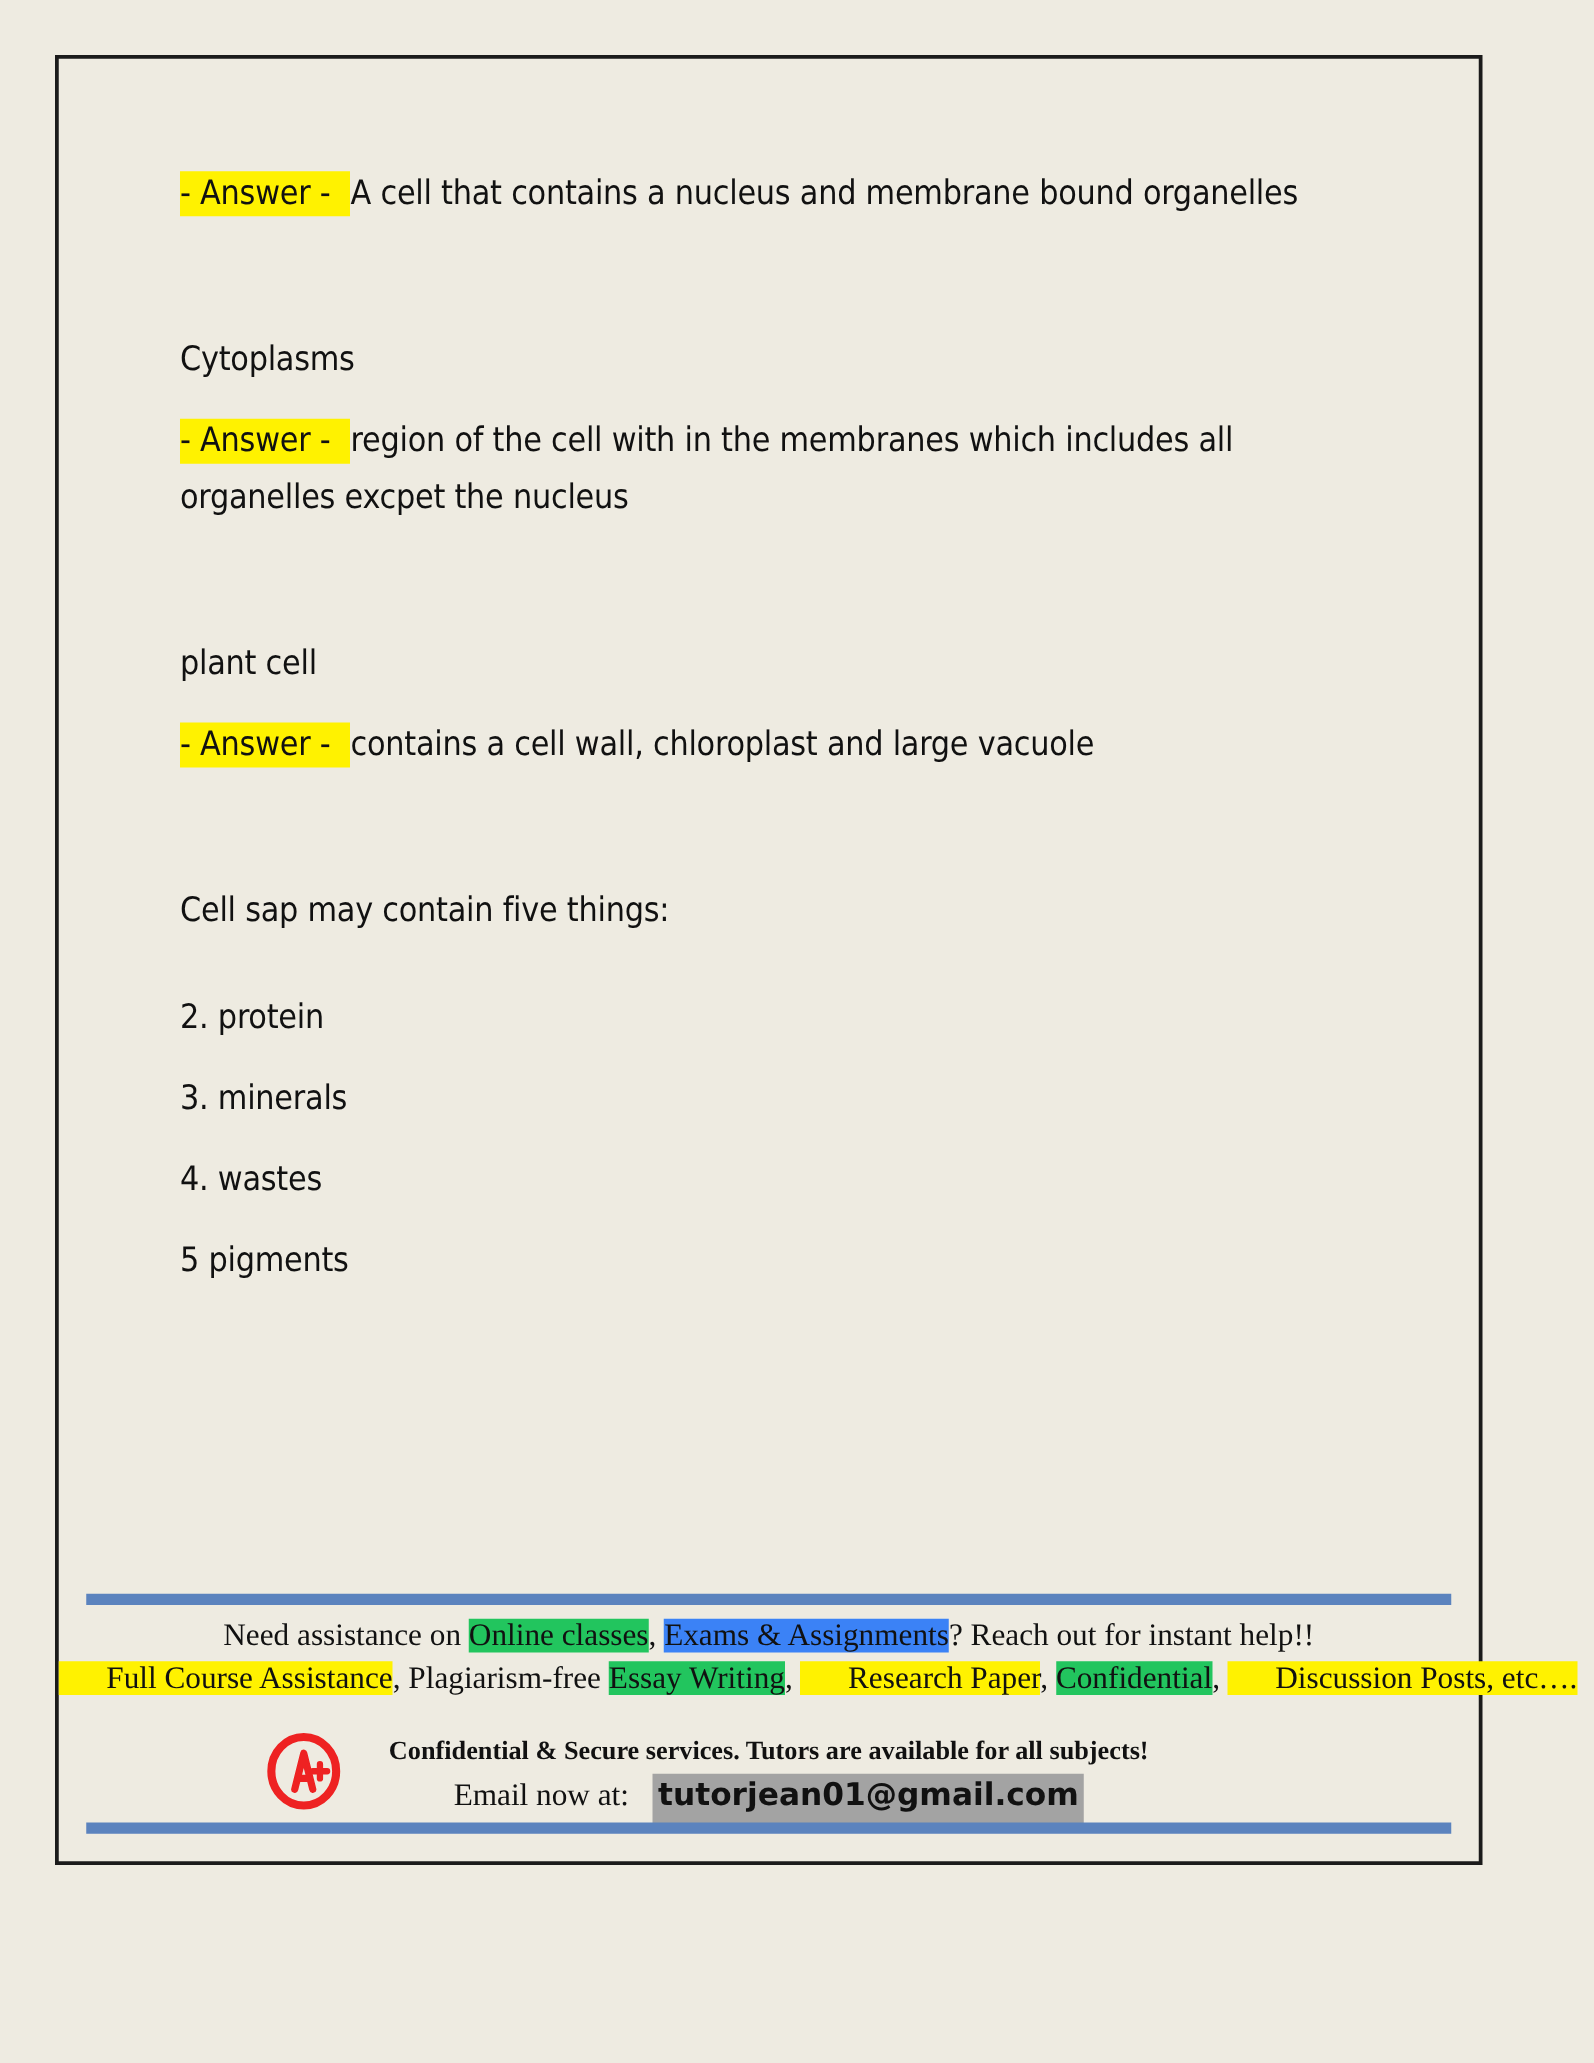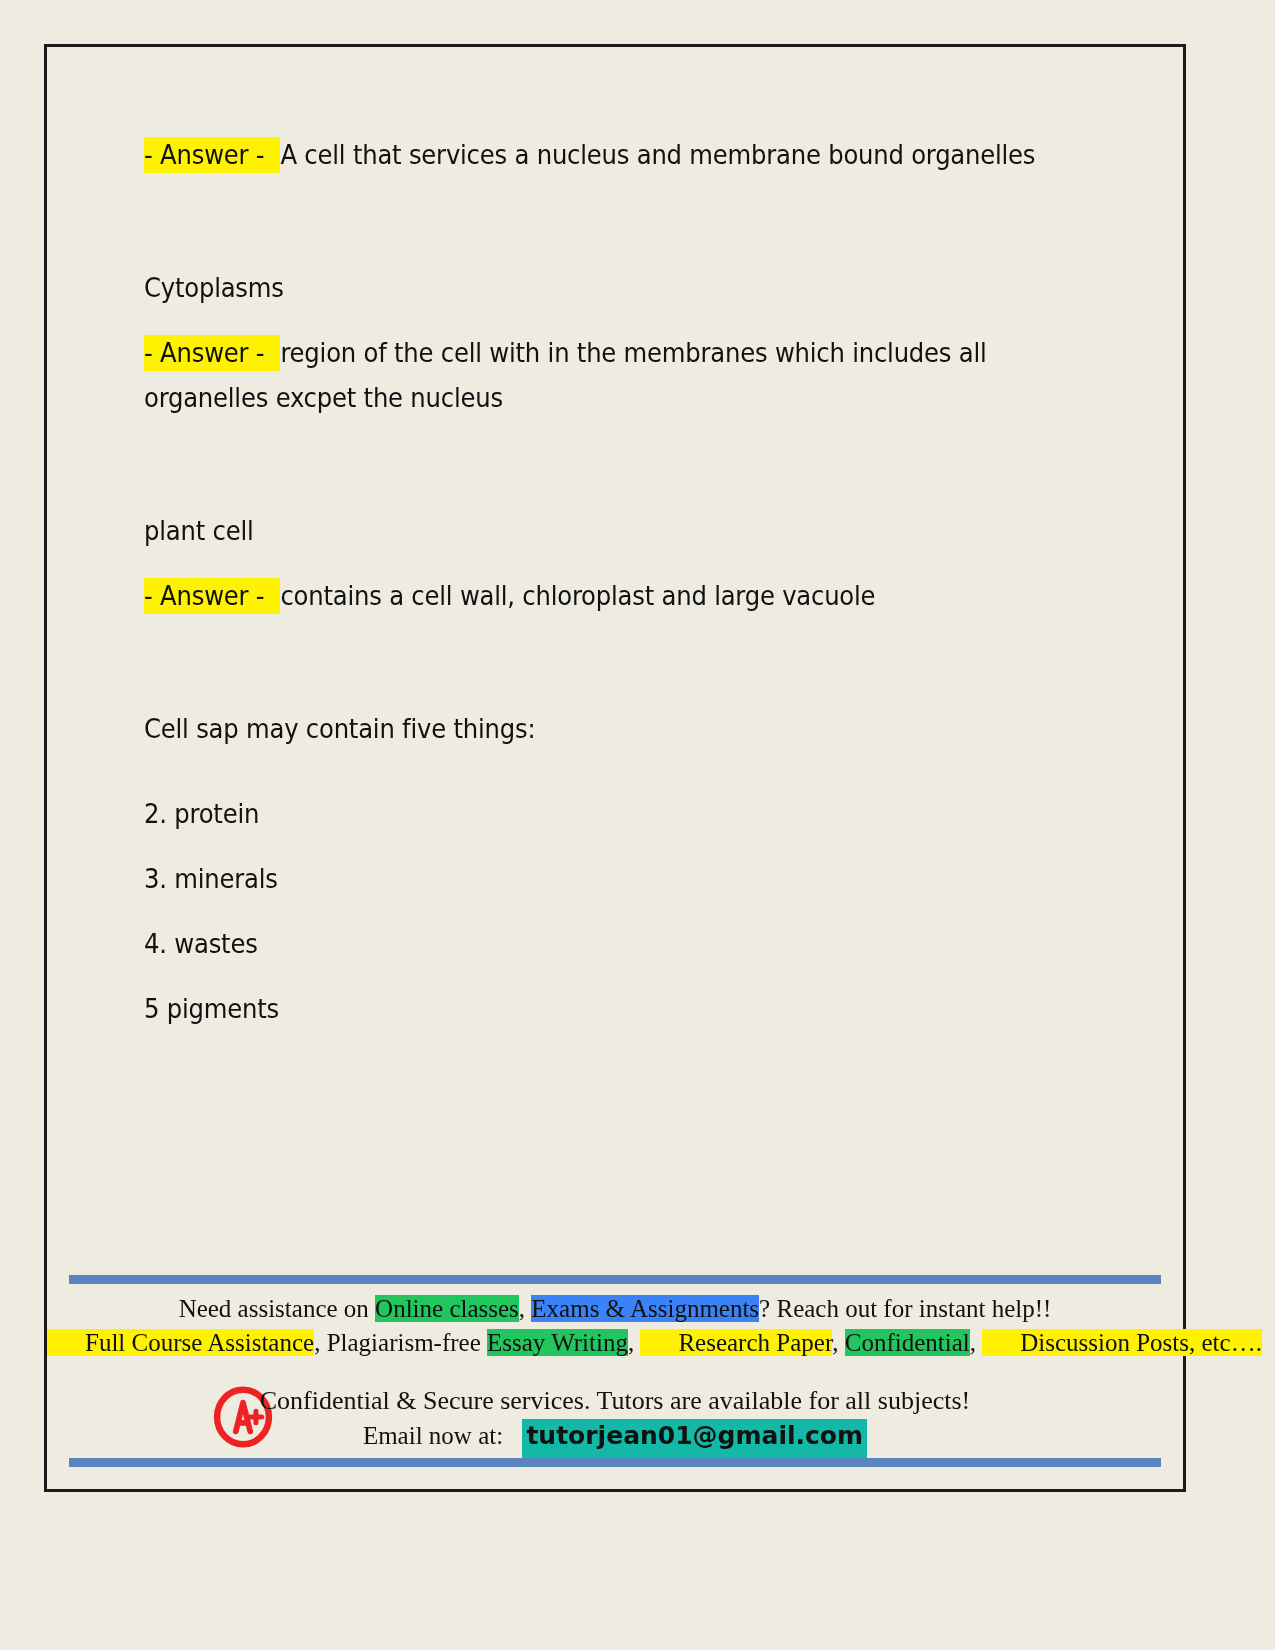--- a/index.html
+++ b/index.html
@@ -111,44 +111,45 @@
     height: 72px;
   }
   .f-textblock {
     position: absolute;
     left: 0;
     right: 0;
     top: 8px;
     text-align: center;
   }
   .f-line3 {
-    font-size: 26px;
+    font-size: 21px;
     line-height: 35px;
+    font-weight: bold;
   }
   .f-line4 {
     font-size: 25px;
     line-height: 35px;
   }
   .email {
     font-family: "DejaVu Sans", sans-serif;
     font-weight: bold;
     font-size: 25px;
-    background: #14b8a6;
+    background: #a3a3a3;
     padding: 2px 4px 14px 4px;
     margin-left: 13px;
   }
 </style>
 </head>
 <body>
 
 <div class="page">
 
   <div class="content">
 
-    <p class="para"><span class="hl-yellow">- Answer -</span><span>A cell that services a nucleus and membrane bound organelles</span></p>
+    <p class="para"><span class="hl-yellow">- Answer -</span><span>A cell that contains a nucleus and membrane bound organelles</span></p>
 
     <div class="gap-lg"></div>
 
     <p class="para">Cytoplasms</p>
     <div class="gap-sm"></div>
     <p class="para"><span class="hl-yellow">- Answer -</span><span>region of the cell with in the membranes which includes all organelles excpet the nucleus</span></p>
 
     <div class="gap-lg"></div>
 
     <p class="para">plant cell</p>

